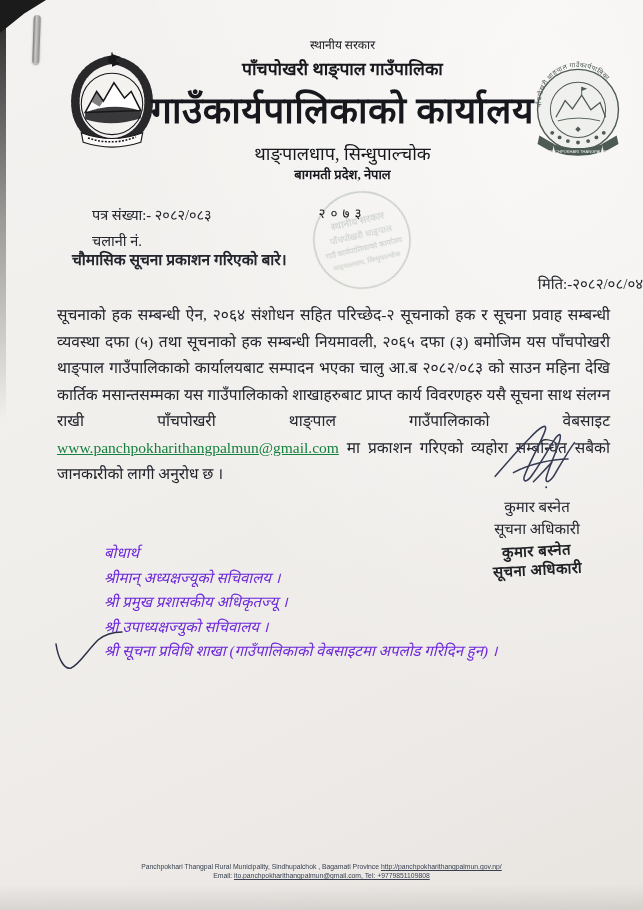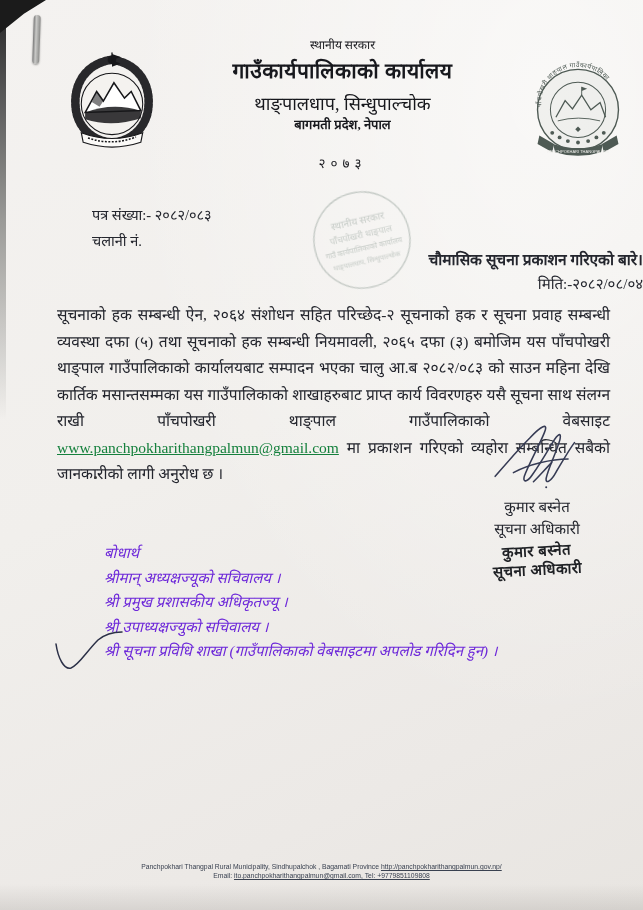--- a/index.html
+++ b/index.html
@@ -25,28 +25,28 @@
   .staple{left:33px;top:15px;width:7px;height:49px;border-radius:4px;
     background:linear-gradient(90deg,#777 0,#c9c9c7 40%,#8b8b89 100%);
     box-shadow:0 1px 2px rgba(0,0,0,.35);transform:rotate(2deg);}
   .bottom-shade{left:0;bottom:0;width:100%;height:26px;
     background:linear-gradient(rgba(120,115,110,0),rgba(120,115,110,.18));}
 
   
   .header{left:45px;top:36px;width:595px;text-align:center;color:#17181d;}
   .h-govt{font-size:12px;}
   .h-muni{font-size:17.5px;margin-top:3px;font-weight:600;}
-  .h-office{font-size:21px;font-weight:700;margin-top:3px;letter-spacing:.5px;}
+  .h-office{font-size:37px;font-weight:700;margin-top:3px;letter-spacing:.5px;}
   .h-addr{font-size:18px;margin-top:7px;}
   .h-prov{font-size:13px;font-weight:600;}
   .h-year{font-size:13.5px;margin-top:21px;letter-spacing:5px;}
 
   
   .meta{left:92px;top:202px;font-size:14.5px;line-height:26px;}
-  .subject{left:72px;right:0;top:248px;font-size:15.5px;font-weight:600;text-align:right;}
+  .subject{left:72px;right:0;top:248px;font-size:15.5px;font-weight:600;text-align:left;}
   .dateline{left:66px;right:0;top:273px;font-size:15px;text-align:right;}
 
   
   .body-par{left:57px;top:302px;width:553px;font-size:15.5px;line-height:26.5px;
     text-align:justify;color:#23252d;}
   .body-par a{color:#15803d;}
 
   
   .sig-name{left:452px;top:496px;width:170px;text-align:center;font-size:15px;}
   .sig-title{left:452px;top:518px;width:170px;text-align:center;font-size:15px;}
@@ -127,20 +127,21 @@
       <text x="62" y="46" font-size="10">स्थानीय सरकार</text>
       <text x="62" y="60" font-size="9">पाँचपोखरी थाङ्पाल</text>
       <text x="62" y="73" font-size="7.5">गाउँ कार्यपालिकाको कार्यालय</text>
       <text x="62" y="86" font-size="7">थाङ्पालधाप, सिन्धुपाल्चोक</text>
     </g>
   </svg>
 </div>
 
 <div class="abs header">
   <div class="h-govt">स्थानीय सरकार</div>
+  <div class="h-muni">पाँचपोखरी थाङ्पाल गाउँपालिका</div>
   <div class="h-office">गाउँकार्यपालिकाको कार्यालय</div>
   <div class="h-addr">थाङ्पालधाप, सिन्धुपाल्चोक</div>
   <div class="h-prov">बागमती प्रदेश, नेपाल</div>
   <div class="h-year">२०७३</div>
 </div>
 
 <div class="abs meta ink">
   <div>पत्र संख्या:- २०८२/०८३</div>
   <div>चलानी नं.</div>
 </div>

